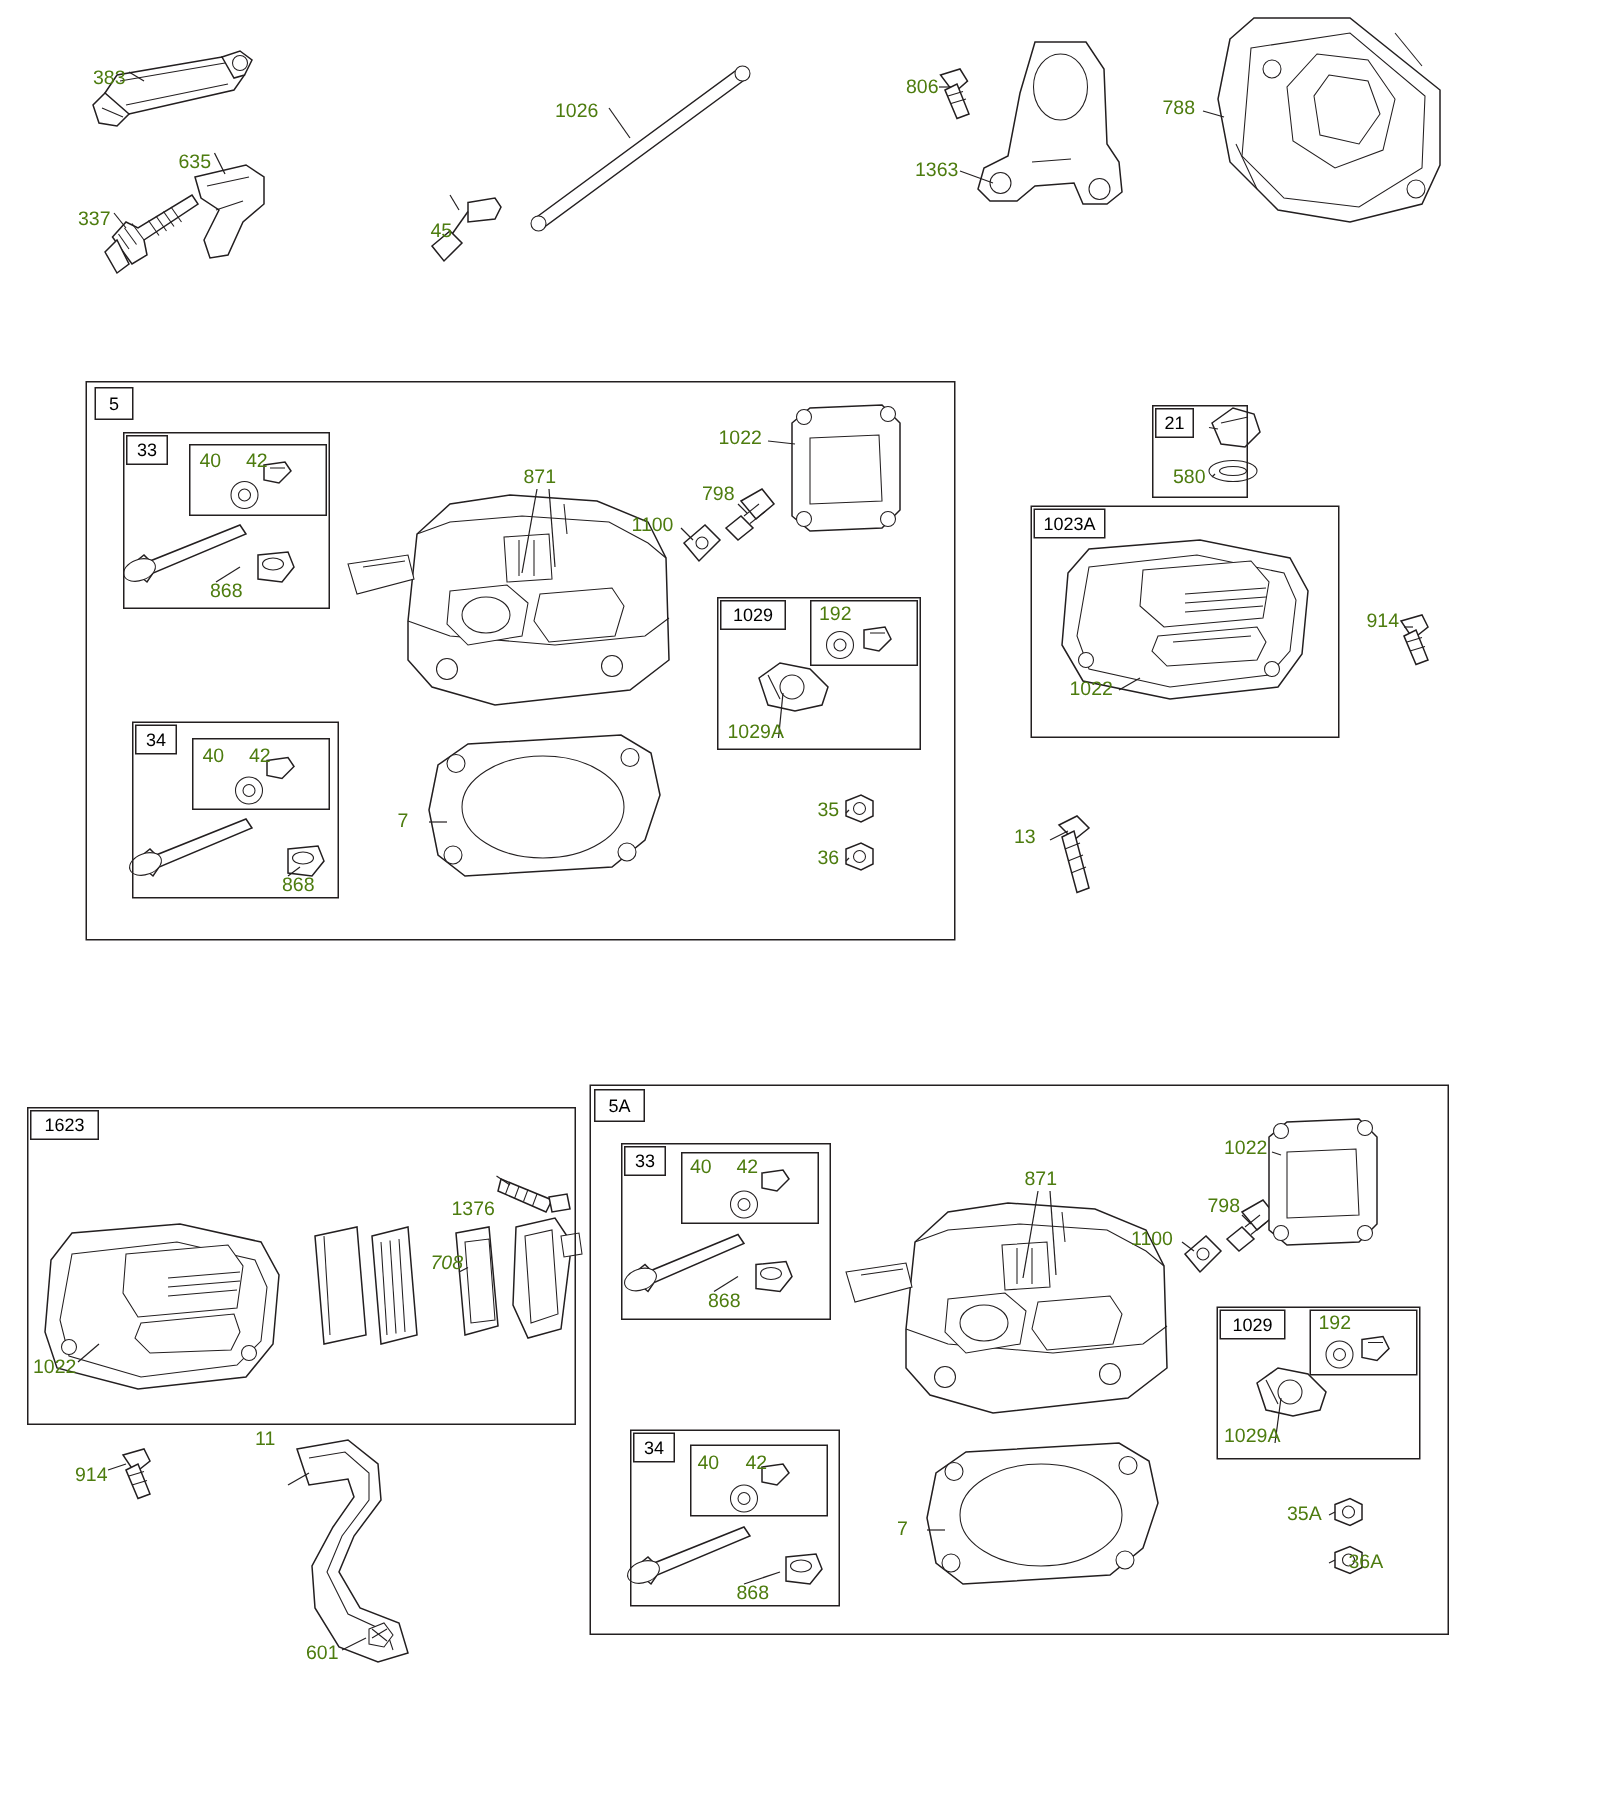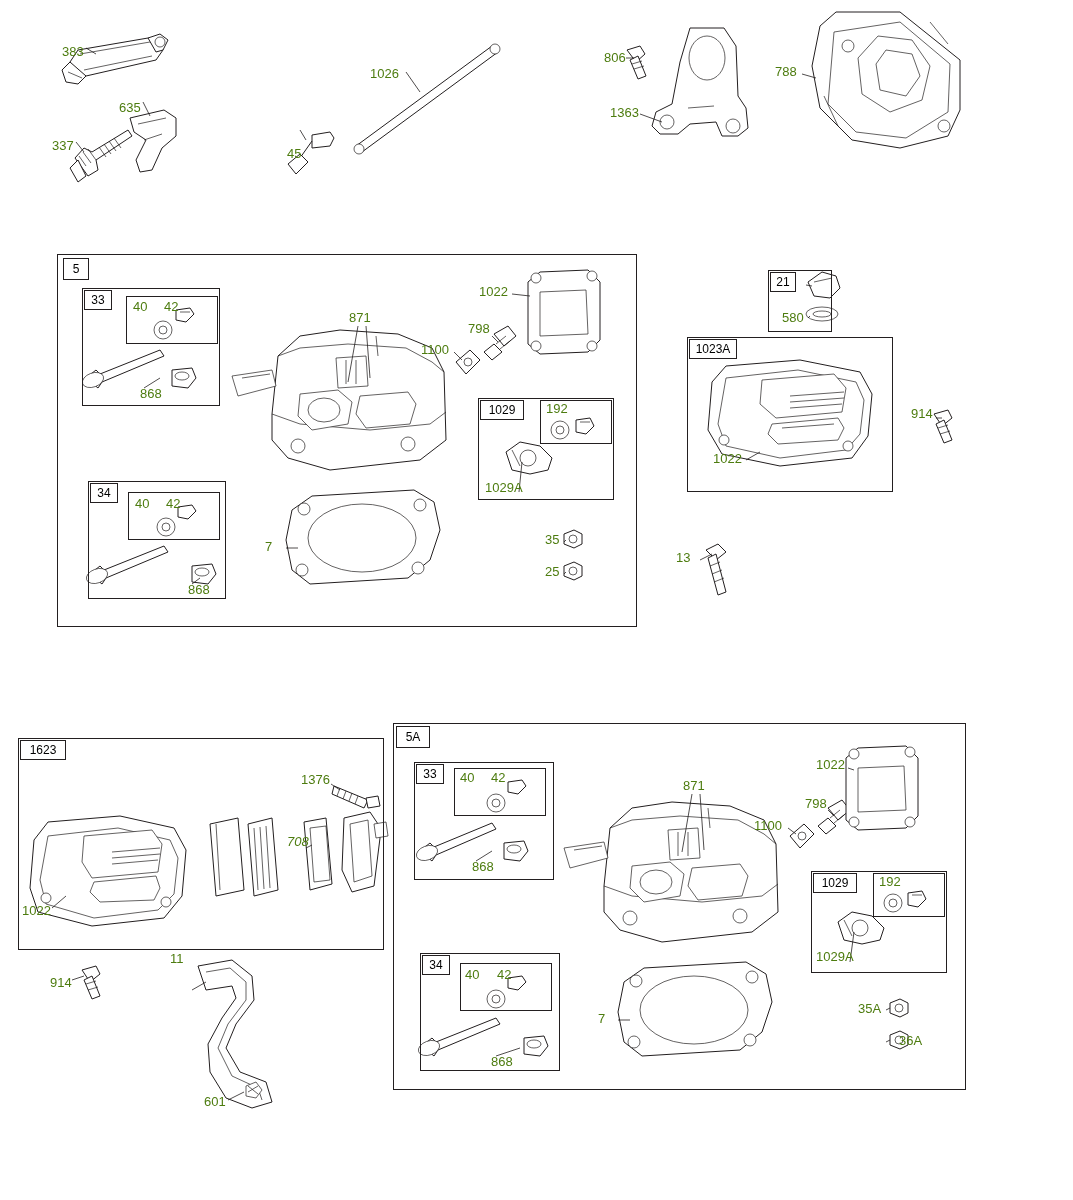--- a/index.html
+++ b/index.html
@@ -493,29 +493,29 @@
   <div class="lbl" style="left:166px;top:497px;">42</div>
   <div class="lbl" style="left:188px;top:583px;">868</div>
   <div class="lbl" style="left:349px;top:311px;">871</div>
   <div class="lbl" style="left:421px;top:343px;">1100</div>
   <div class="lbl" style="left:468px;top:322px;">798</div>
   <div class="lbl" style="left:479px;top:285px;">1022</div>
   <div class="lbl" style="left:546px;top:402px;">192</div>
   <div class="lbl" style="left:485px;top:481px;">1029A</div>
   <div class="lbl" style="left:265px;top:540px;">7</div>
   <div class="lbl" style="left:545px;top:533px;">35</div>
-  <div class="lbl" style="left:545px;top:565px;">25</div>
+  <div class="lbl" style="left:545px;top:565px;">36</div>
   <div class="lbl" style="left:676px;top:551px;">13</div>
 
   <div class="lbl" style="left:782px;top:311px;">580</div>
   <div class="lbl" style="left:713px;top:452px;">1022</div>
   <div class="lbl" style="left:911px;top:407px;">914</div>
 
   <div class="lbl" style="left:22px;top:904px;">1022</div>
-  <div class="lbl" style="left:301px;top:773px;">1376</div>
+  <div class="lbl" style="left:301px;top:799px;">1376</div>
   <div class="lbl" style="left:287px;top:835px;font-style:italic;">708</div>
   <div class="lbl" style="left:50px;top:976px;">914</div>
   <div class="lbl" style="left:170px;top:952px;">11</div>
   <div class="lbl" style="left:204px;top:1095px;">601</div>
 
   <div class="lbl" style="left:460px;top:771px;">40</div>
   <div class="lbl" style="left:491px;top:771px;">42</div>
   <div class="lbl" style="left:472px;top:860px;">868</div>
   <div class="lbl" style="left:465px;top:968px;">40</div>
   <div class="lbl" style="left:497px;top:968px;">42</div>

